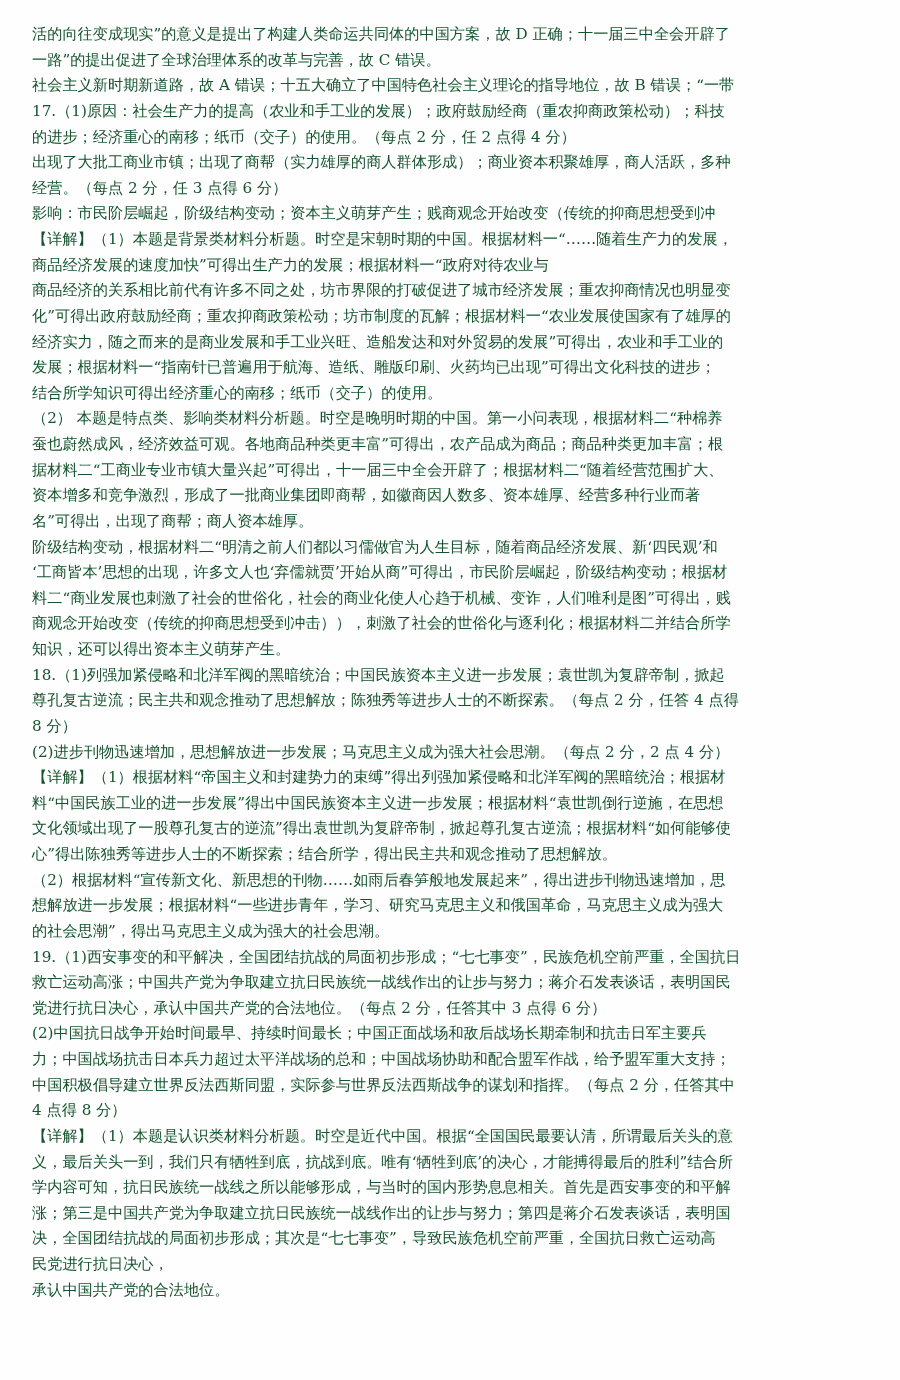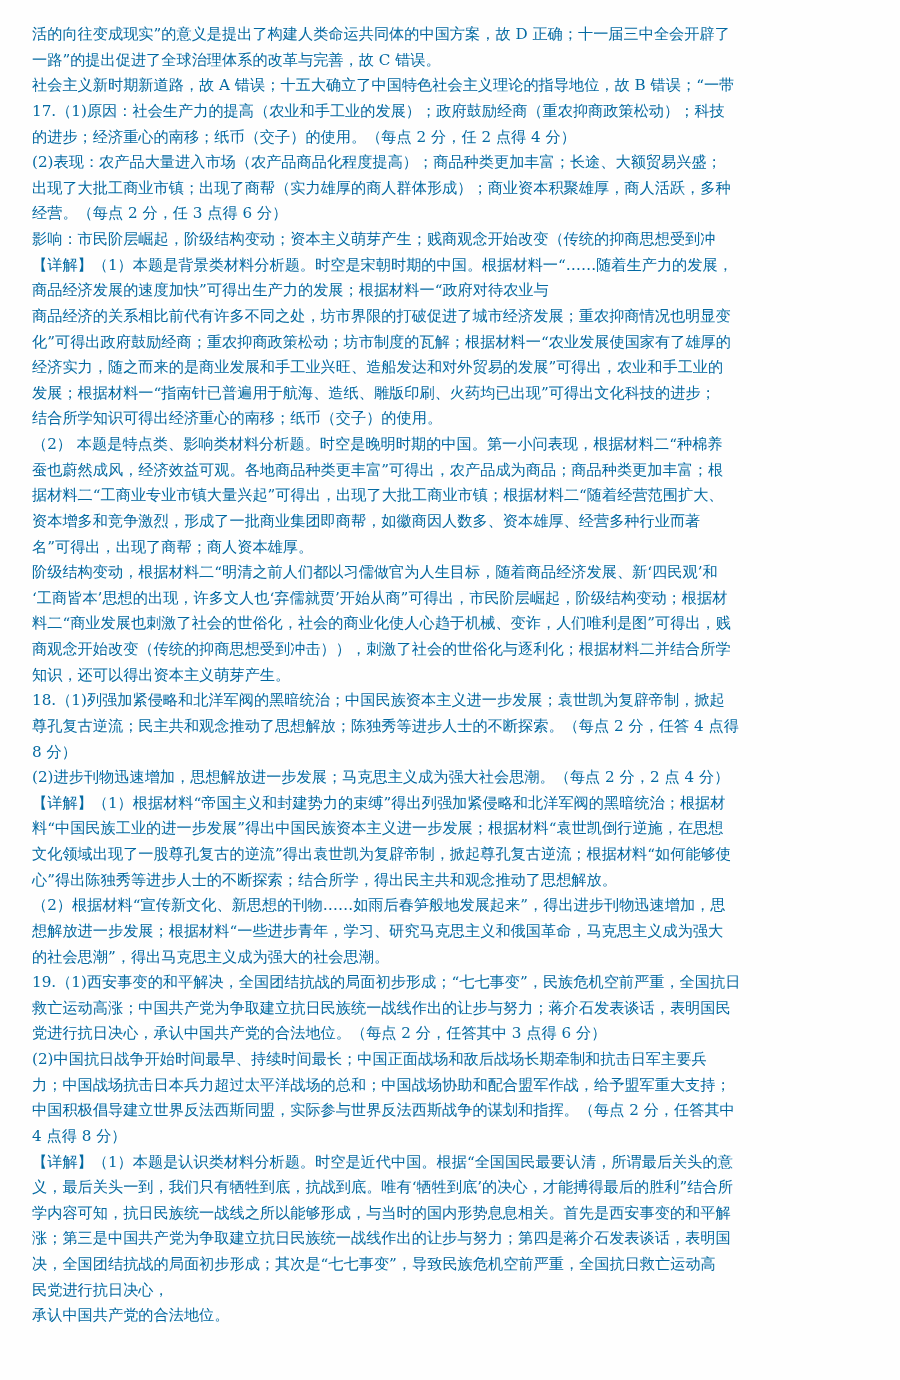--- a/index.html
+++ b/index.html
@@ -16,54 +16,53 @@
     background: #fefefe;
     position: relative;
     overflow: hidden;
     box-sizing: border-box;
     padding: 22px 30px 10px 32px;
   }
   .doc {
     font-family: "DejaVu Serif", serif;
     font-size: 15.2px;
     line-height: 1.62;
-    color: #0369a1;
+    color: #14532d;
     text-align: justify;
     text-justify: inter-ideograph;
   }
   .p {
     margin: 0 0 1px 0;
     white-space: pre-wrap;
     word-break: break-all;
   }
 </style>
 </head>
 <body>
 
 <div id="page">
   <div class="doc">
     <p class="p">活的向往变成现实”的意义是提出了构建人类命运共同体的中国方案，故 D 正确；十一届三中全会开辟了</p>
     <p class="p">一路”的提出促进了全球治理体系的改革与完善，故 C 错误。</p>
     <p class="p">社会主义新时期新道路，故 A 错误；十五大确立了中国特色社会主义理论的指导地位，故 B 错误；“一带</p>
     <p class="p">17.（1)原因：社会生产力的提高（农业和手工业的发展）；政府鼓励经商（重农抑商政策松动）；科技</p>
     <p class="p">的进步；经济重心的南移；纸币（交子）的使用。（每点 2 分，任 2 点得 4 分）</p>
-    <p class="p">(2)表现：农产品大量进入市场（农产品商品化程度提高）；商品种类更加丰富；长途、大额贸易兴盛；</p>
     <p class="p">出现了大批工商业市镇；出现了商帮（实力雄厚的商人群体形成）；商业资本积聚雄厚，商人活跃，多种</p>
     <p class="p">经营。（每点 2 分，任 3 点得 6 分）</p>
     <p class="p">影响：市民阶层崛起，阶级结构变动；资本主义萌芽产生；贱商观念开始改变（传统的抑商思想受到冲</p>
     <p class="p">【详解】（1）本题是背景类材料分析题。时空是宋朝时期的中国。根据材料一“……随着生产力的发展，</p>
     <p class="p">商品经济发展的速度加快”可得出生产力的发展；根据材料一“政府对待农业与</p>
     <p class="p">商品经济的关系相比前代有许多不同之处，坊市界限的打破促进了城市经济发展；重农抑商情况也明显变</p>
     <p class="p">化”可得出政府鼓励经商；重农抑商政策松动；坊市制度的瓦解；根据材料一“农业发展使国家有了雄厚的</p>
     <p class="p">经济实力，随之而来的是商业发展和手工业兴旺、造船发达和对外贸易的发展”可得出，农业和手工业的</p>
     <p class="p">发展；根据材料一“指南针已普遍用于航海、造纸、雕版印刷、火药均已出现”可得出文化科技的进步；</p>
     <p class="p">结合所学知识可得出经济重心的南移；纸币（交子）的使用。</p>
     <p class="p">（2） 本题是特点类、影响类材料分析题。时空是晚明时期的中国。第一小问表现，根据材料二“种棉养</p>
     <p class="p">蚕也蔚然成风，经济效益可观。各地商品种类更丰富”可得出，农产品成为商品；商品种类更加丰富；根</p>
-    <p class="p">据材料二“工商业专业市镇大量兴起”可得出，出现了大批工商业市镇；根据材料二“随着经营范围扩大、</p>
+    <p class="p">据材料二“工商业专业市镇大量兴起”可得出，十一届三中全会开辟了；根据材料二“随着经营范围扩大、</p>
     <p class="p">资本增多和竞争激烈，形成了一批商业集团即商帮，如徽商因人数多、资本雄厚、经营多种行业而著</p>
     <p class="p">名”可得出，出现了商帮；商人资本雄厚。</p>
     <p class="p">阶级结构变动，根据材料二“明清之前人们都以习儒做官为人生目标，随着商品经济发展、新‘四民观’和</p>
     <p class="p">‘工商皆本’思想的出现，许多文人也‘弃儒就贾’开始从商”可得出，市民阶层崛起，阶级结构变动；根据材</p>
     <p class="p">料二“商业发展也刺激了社会的世俗化，社会的商业化使人心趋于机械、变诈，人们唯利是图”可得出，贱</p>
     <p class="p">商观念开始改变（传统的抑商思想受到冲击）），刺激了社会的世俗化与逐利化；根据材料二并结合所学</p>
     <p class="p">知识，还可以得出资本主义萌芽产生。</p>
     <p class="p">18.（1)列强加紧侵略和北洋军阀的黑暗统治；中国民族资本主义进一步发展；袁世凯为复辟帝制，掀起</p>
     <p class="p">尊孔复古逆流；民主共和观念推动了思想解放；陈独秀等进步人士的不断探索。（每点 2 分，任答 4 点得</p>
     <p class="p">8 分）</p>

